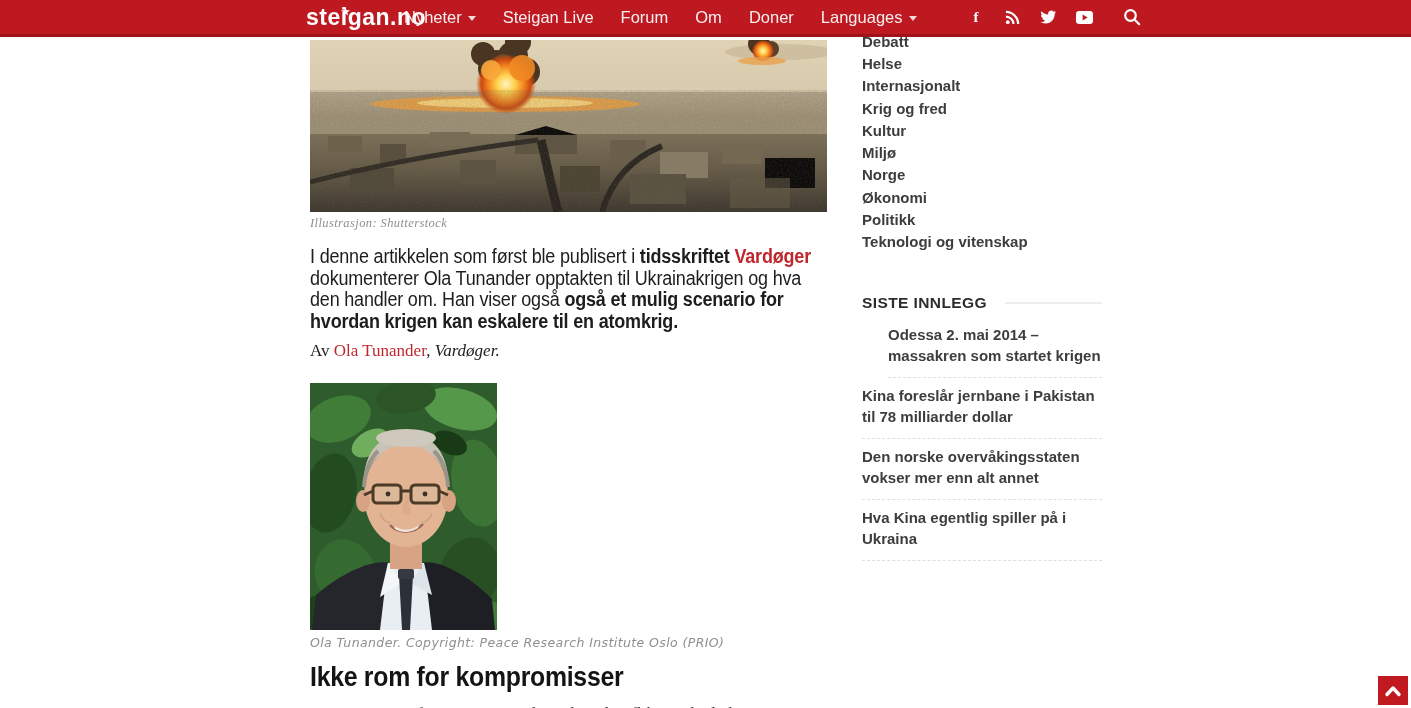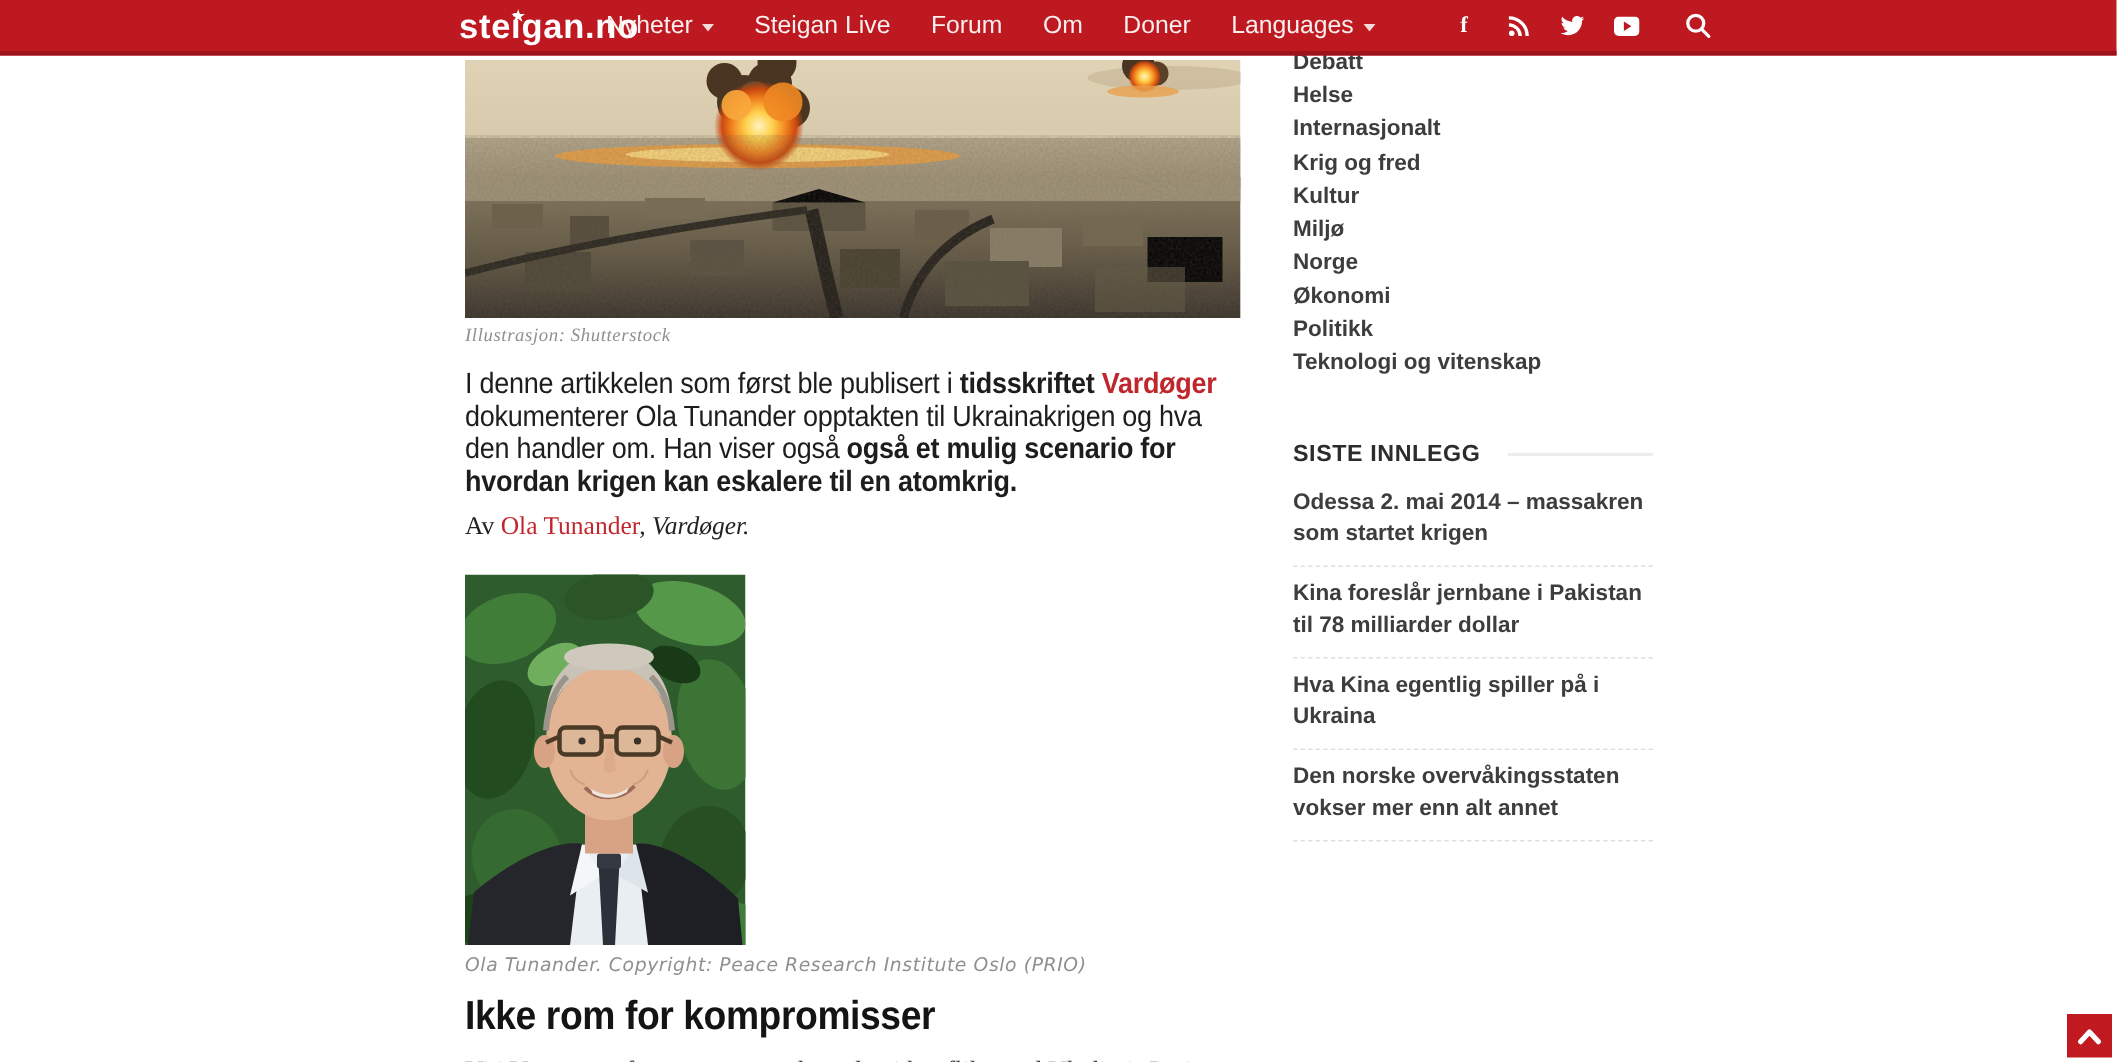--- a/index.html
+++ b/index.html
@@ -46,21 +46,21 @@
   .cat-list{list-style:none;margin:0;padding:0;}
   .cat-list li{height:22.3px;display:flex;align-items:center;font-size:15px;font-weight:700;
     color:#3d3d3d;cursor:pointer;}
   .latest{position:absolute;left:862px;top:294px;width:240px;}
   .latest-head{display:flex;align-items:center;gap:18px;}
   .latest-title{font-size:15.5px;font-weight:700;color:#2c2c2c;letter-spacing:.4px;white-space:nowrap;}
   .latest-rule{flex:1;height:2px;background:#ededed;}
   .post-list{list-style:none;margin:10px 0 0 0;padding:0;}
   .post-list li{padding:8px 0 11px;border-bottom:1px dashed #e3dede;font-size:15px;font-weight:700;
     color:#3d3d3d;line-height:20.5px;cursor:pointer;}
-  .post-list li:first-child{padding-top:3px;}
+  .post-list li:first-child{padding-top:3px;margin-left:26px;}
 
   
   .scroll-top{position:absolute;left:1378px;top:676px;width:30px;height:29px;background:#c01a20;
     display:flex;align-items:center;justify-content:center;cursor:pointer;}
 </style>
 </head>
 <body>
 
 <header class="navbar">
   <div class="logo">
@@ -290,22 +290,22 @@
 </aside>
 
 <section class="latest">
   <div class="latest-head">
     <span class="latest-title">SISTE INNLEGG</span>
     <span class="latest-rule"></span>
   </div>
   <ul class="post-list">
     <li>Odessa 2. mai 2014 – massakren som startet krigen</li>
     <li>Kina foreslår jernbane i Pakistan til 78 milliarder dollar</li>
+    <li>Den norske overvåkingsstaten vokser mer enn alt annet</li>
     <li>Hva Kina egentlig spiller på i Ukraina</li>
-    <li>Den norske overvåkingsstaten vokser mer enn alt annet</li>
   </ul>
 </section>
 
 <div class="scroll-top">
   <svg width="18" height="12" viewBox="0 0 18 12">
     <polyline points="3,9.5 9,3 15,9.5" stroke="#fff" stroke-width="3.4" fill="none" stroke-linecap="round" stroke-linejoin="round"></polyline>
   </svg>
 </div>
 
 </body></html>

